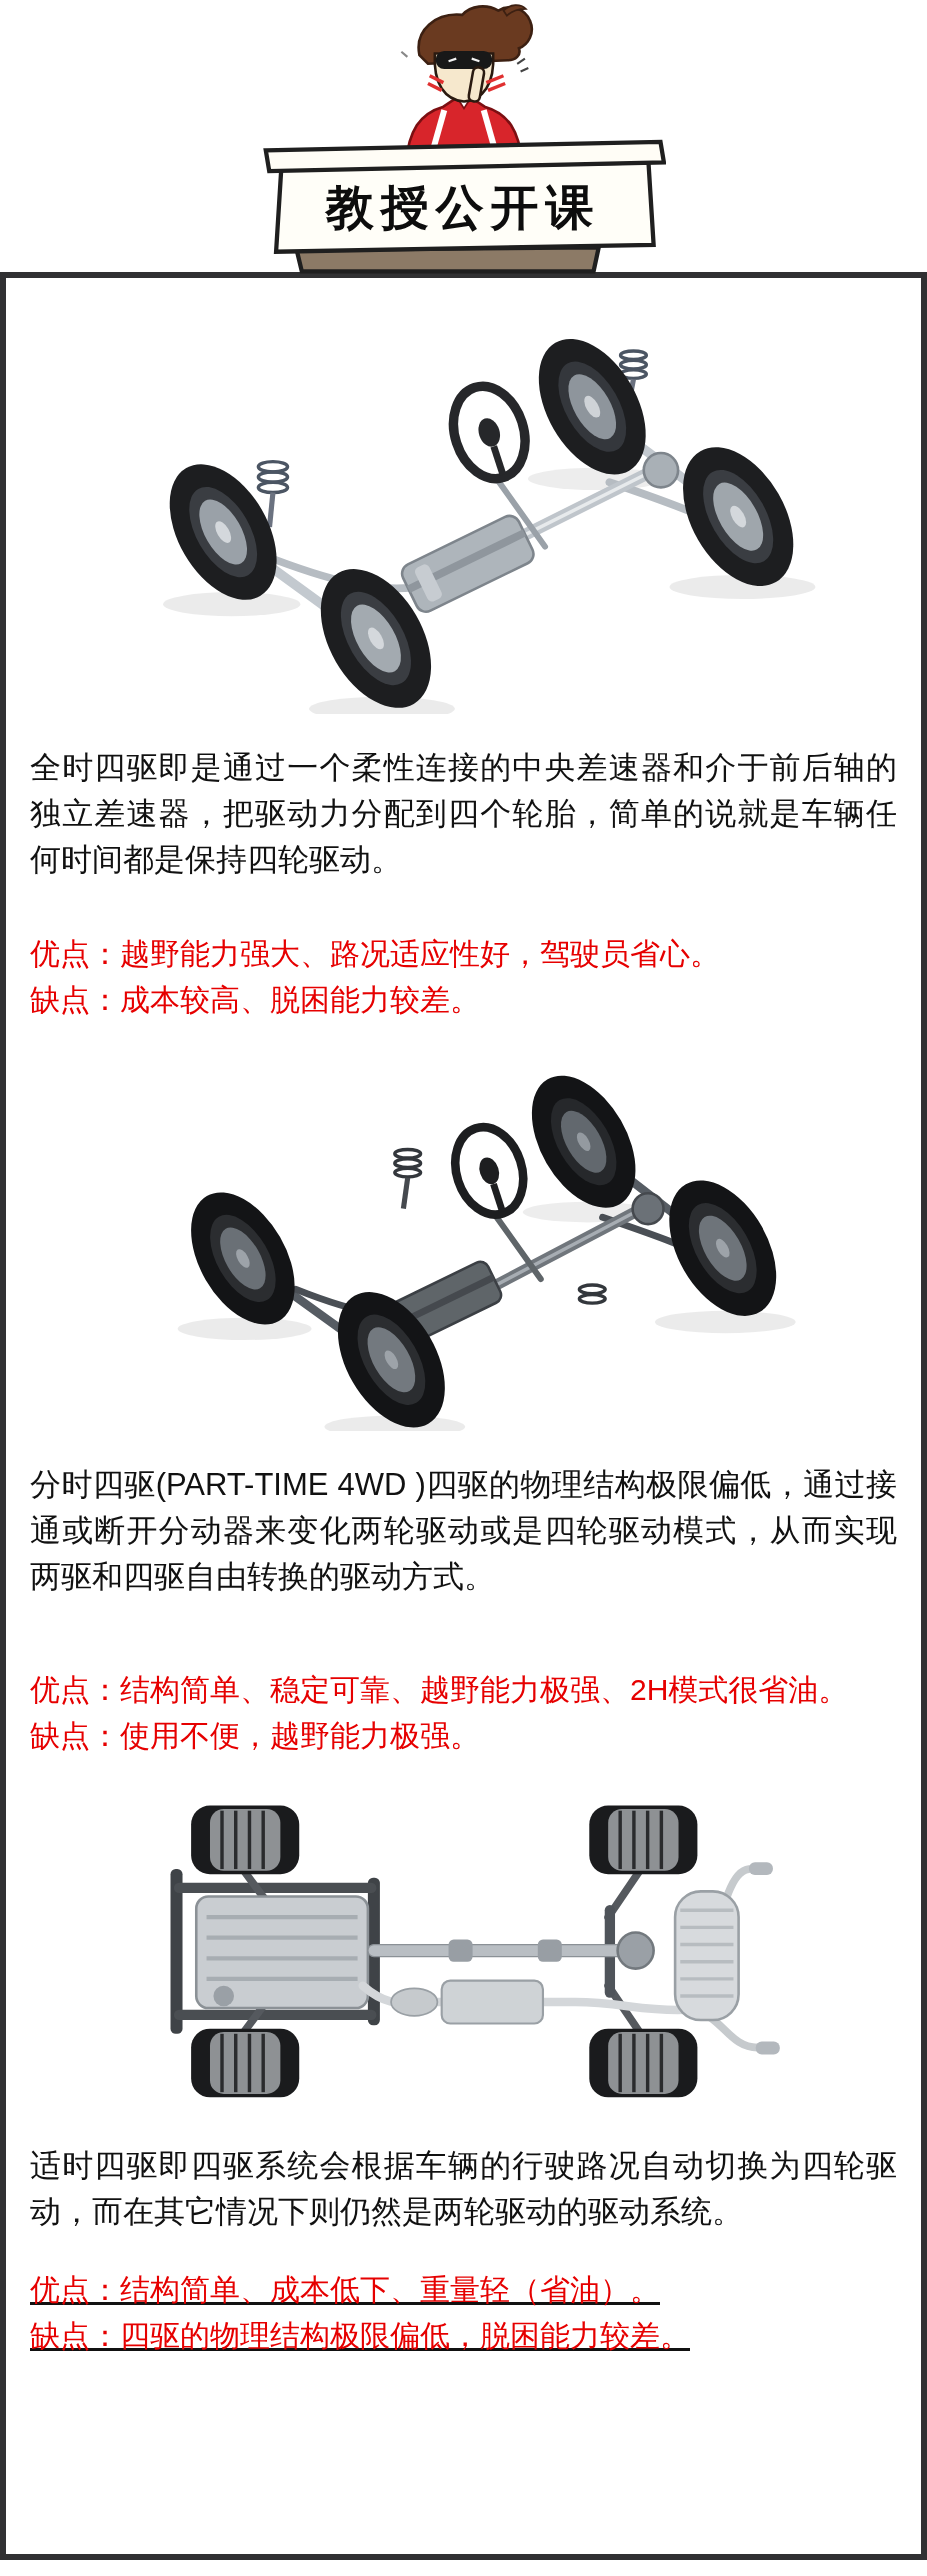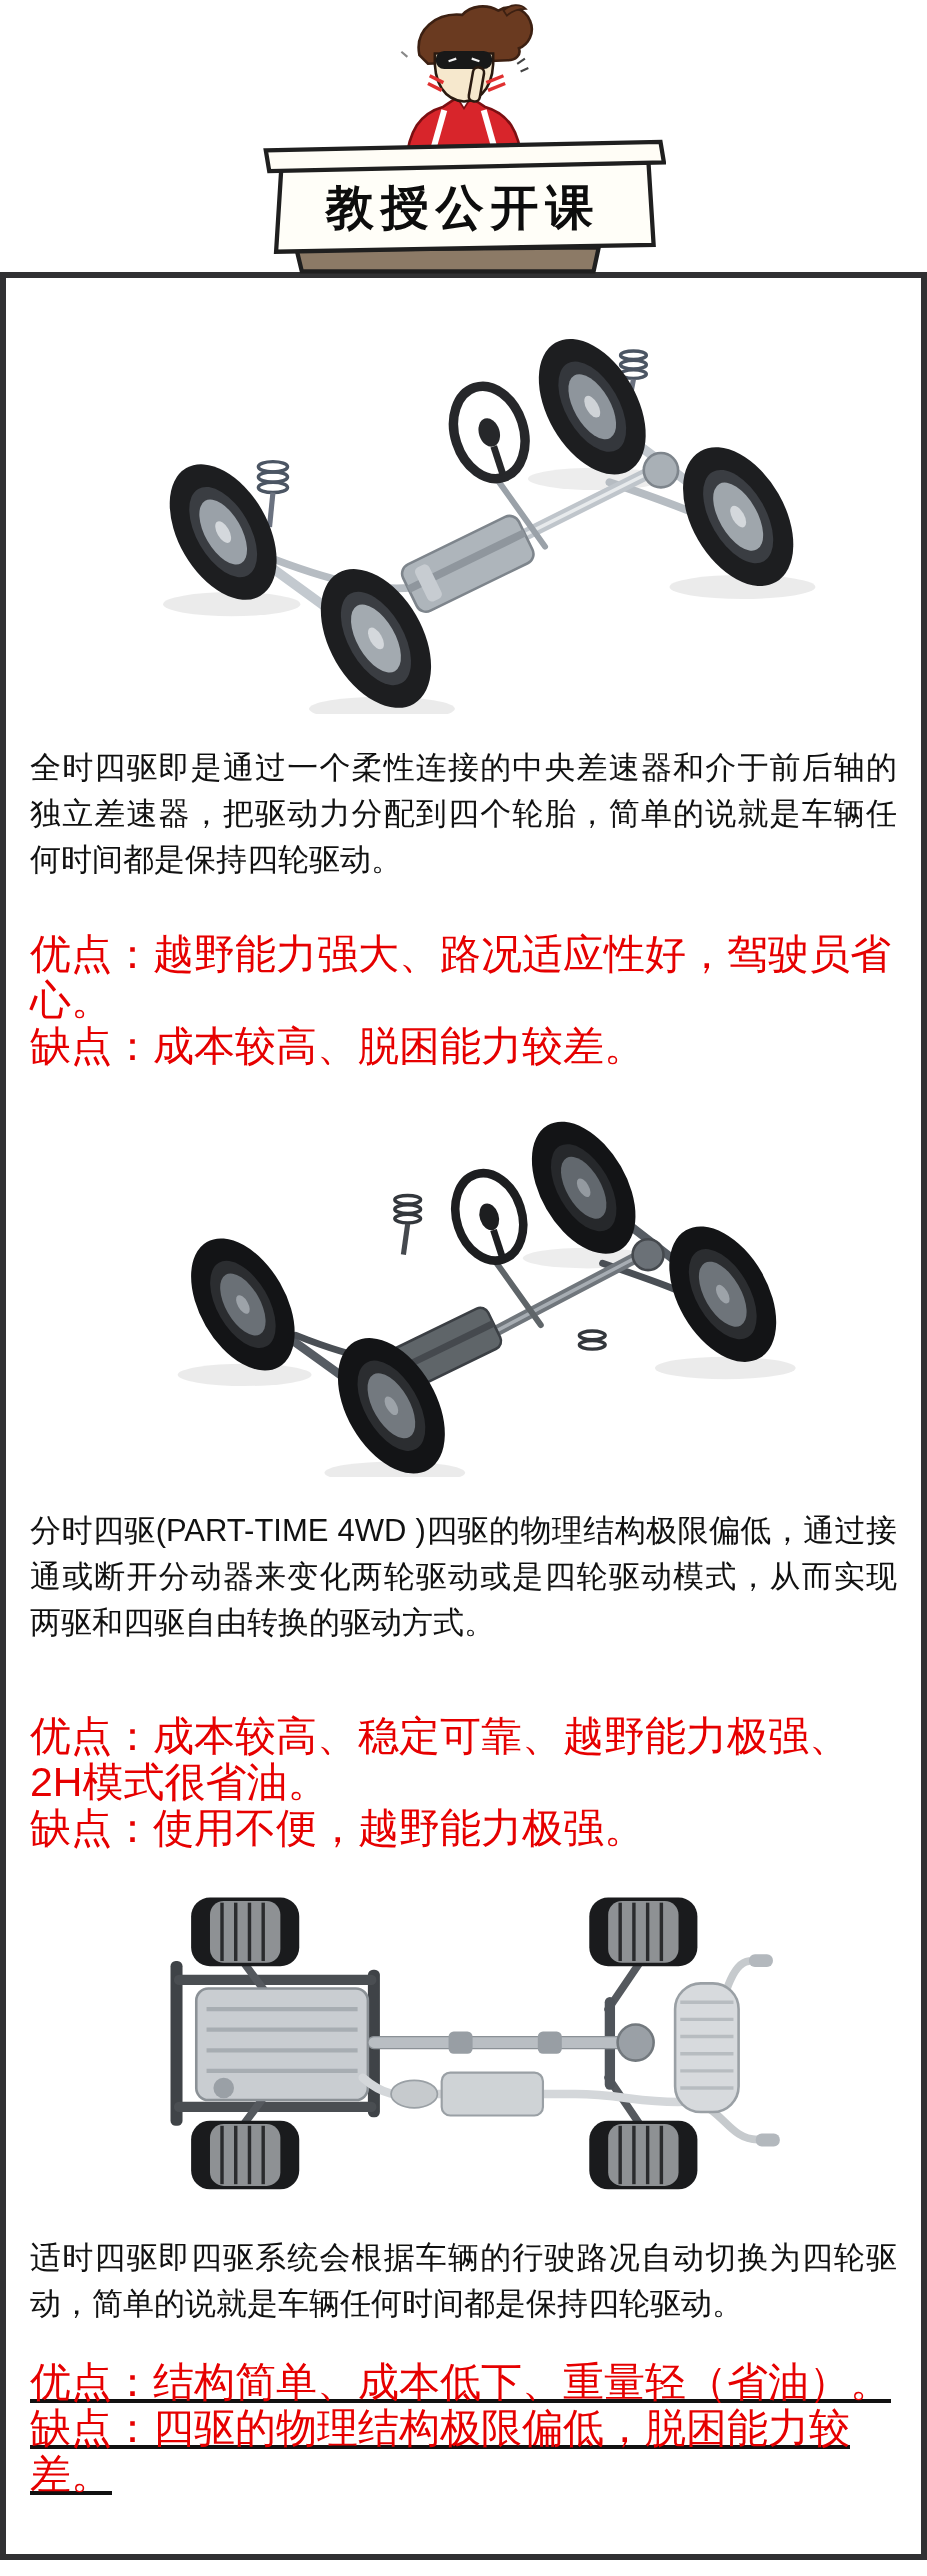--- a/index.html
+++ b/index.html
@@ -44,21 +44,21 @@
   .s3 .chassis-figure{margin-top:31px;height:322px;}
   .body-text{
     margin-top:31px;
     font-size:31px;line-height:46px;color:var(--text-black);
     text-align:justify;
   }
   .procon{margin-top:48px;}
   .s2 .procon{margin-top:67px;}
   .s3 .procon{margin-top:32px;text-decoration:underline;}
   .procon p{
-    font-size:41px;line-height:46px;color:var(--accent-red);
+    font-size:30px;line-height:46px;color:var(--accent-red);
   }
 </style>
 </head>
 <body>
 
 <div class="page">
 
   <header class="lecture-header">
     <svg class="mascot" viewBox="0 0 300 190" aria-hidden="true">
 
@@ -235,21 +235,21 @@
           <g transform="translate(752,232) rotate(-30)">
             <ellipse rx="52" ry="86" fill="#131416"></ellipse>
               <ellipse rx="31" ry="58" fill="#2b2d30"></ellipse>
             <ellipse rx="21" ry="42" fill="#6e747a"></ellipse>
               <ellipse rx="6" ry="12" fill="#9da3a9"></ellipse>
           </g>
         </svg>
       </figure>
       <p class="body-text">分时四驱(PART-TIME 4WD )四驱的物理结构极限偏低，通过接通或断开分动器来变化两轮驱动或是四轮驱动模式，从而实现两驱和四驱自由转换的驱动方式。</p>
       <div class="procon">
-        <p class="pros">优点：成本较高、稳定可靠、越野能力极强、2H模式很省油。</p>
+        <p class="pros">优点：结构简单、稳定可靠、越野能力极强、2H模式很省油。</p>
         <p class="cons">缺点：使用不便，越野能力极强。</p>
       </div>
     </section>
 
     <section class="drive-section s3">
       <figure class="chassis-figure">
         <svg width="738" height="322" viewBox="0 0 860 375" aria-hidden="true">
 
           <rect x="88" y="92" width="14" height="192" rx="6" fill="#3f4347"></rect>
           <rect x="318" y="102" width="14" height="172" rx="6" fill="#3f4347"></rect>
@@ -317,21 +317,21 @@
           <g>
             <rect x="576" y="278" width="126" height="80" rx="22" fill="#1a1b1d"></rect>
             <rect x="598" y="282" width="82" height="72" rx="16" fill="#8e9194"></rect>
             <line x1="612" y1="284" x2="612" y2="352" stroke="#2a2b2d" stroke-width="4"></line>
             <line x1="628" y1="284" x2="628" y2="352" stroke="#2a2b2d" stroke-width="4"></line>
             <line x1="644" y1="284" x2="644" y2="352" stroke="#2a2b2d" stroke-width="4"></line>
             <line x1="660" y1="284" x2="660" y2="352" stroke="#2a2b2d" stroke-width="4"></line>
           </g>
         </svg>
       </figure>
-      <p class="body-text">适时四驱即四驱系统会根据车辆的行驶路况自动切换为四轮驱动，简单的说就是车辆任何时间都是保持四轮驱动。</p>
+      <p class="body-text">适时四驱即四驱系统会根据车辆的行驶路况自动切换为四轮驱动，而在其它情况下则仍然是两轮驱动的驱动系统。</p>
       <div class="procon">
         <p class="pros">优点：结构简单、成本低下、重量轻（省油）。</p>
         <p class="cons">缺点：四驱的物理结构极限偏低，脱困能力较差。</p>
       </div>
     </section>
 
   </main>
 </div>
 
 

